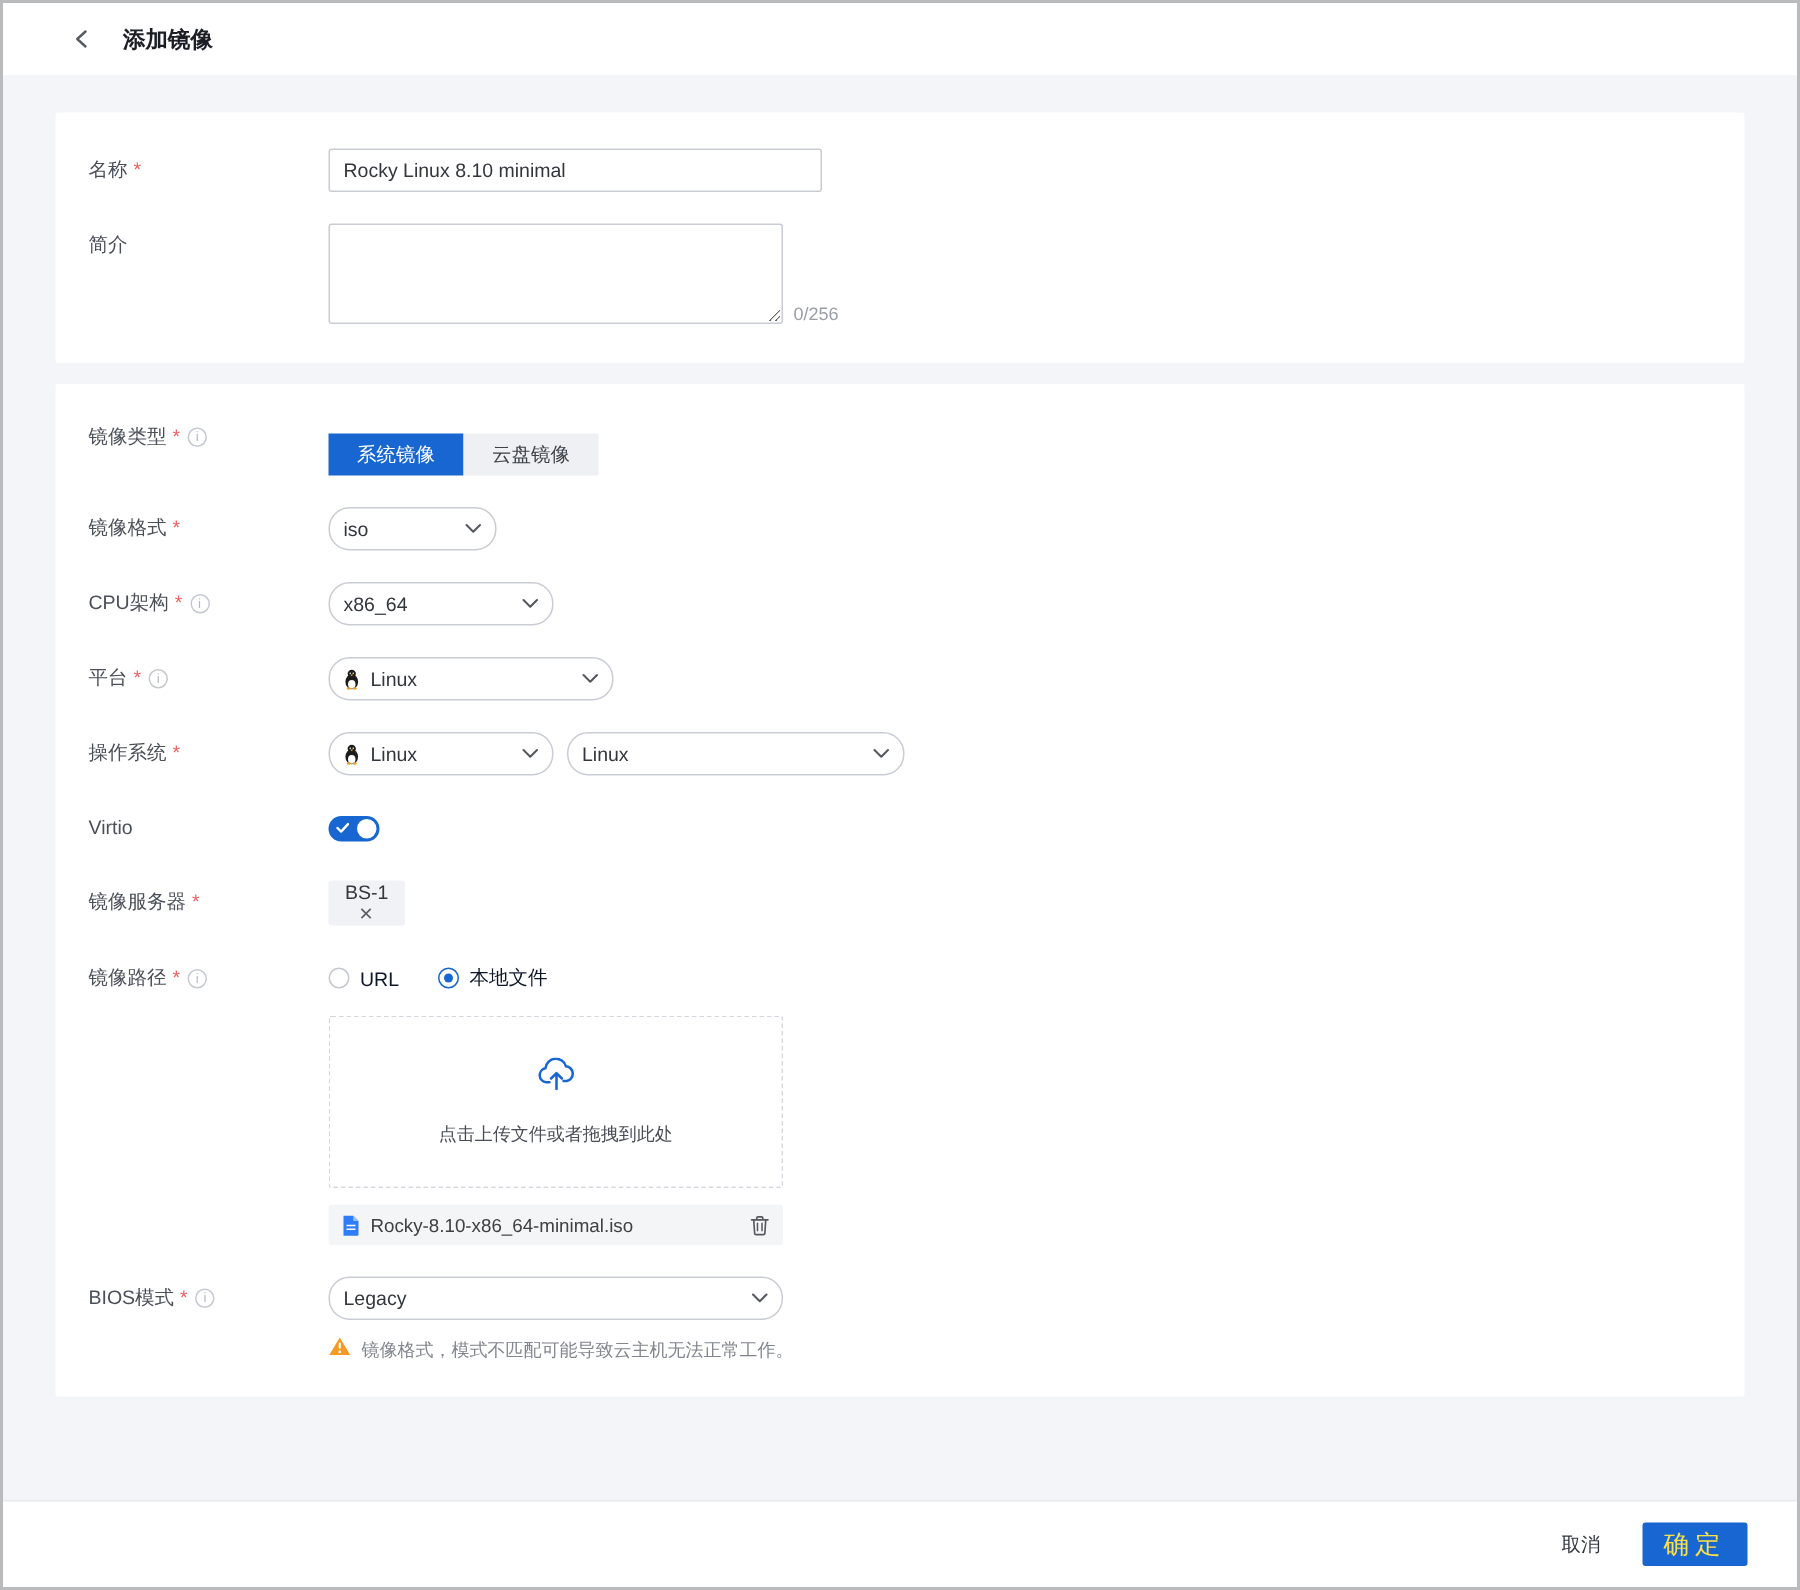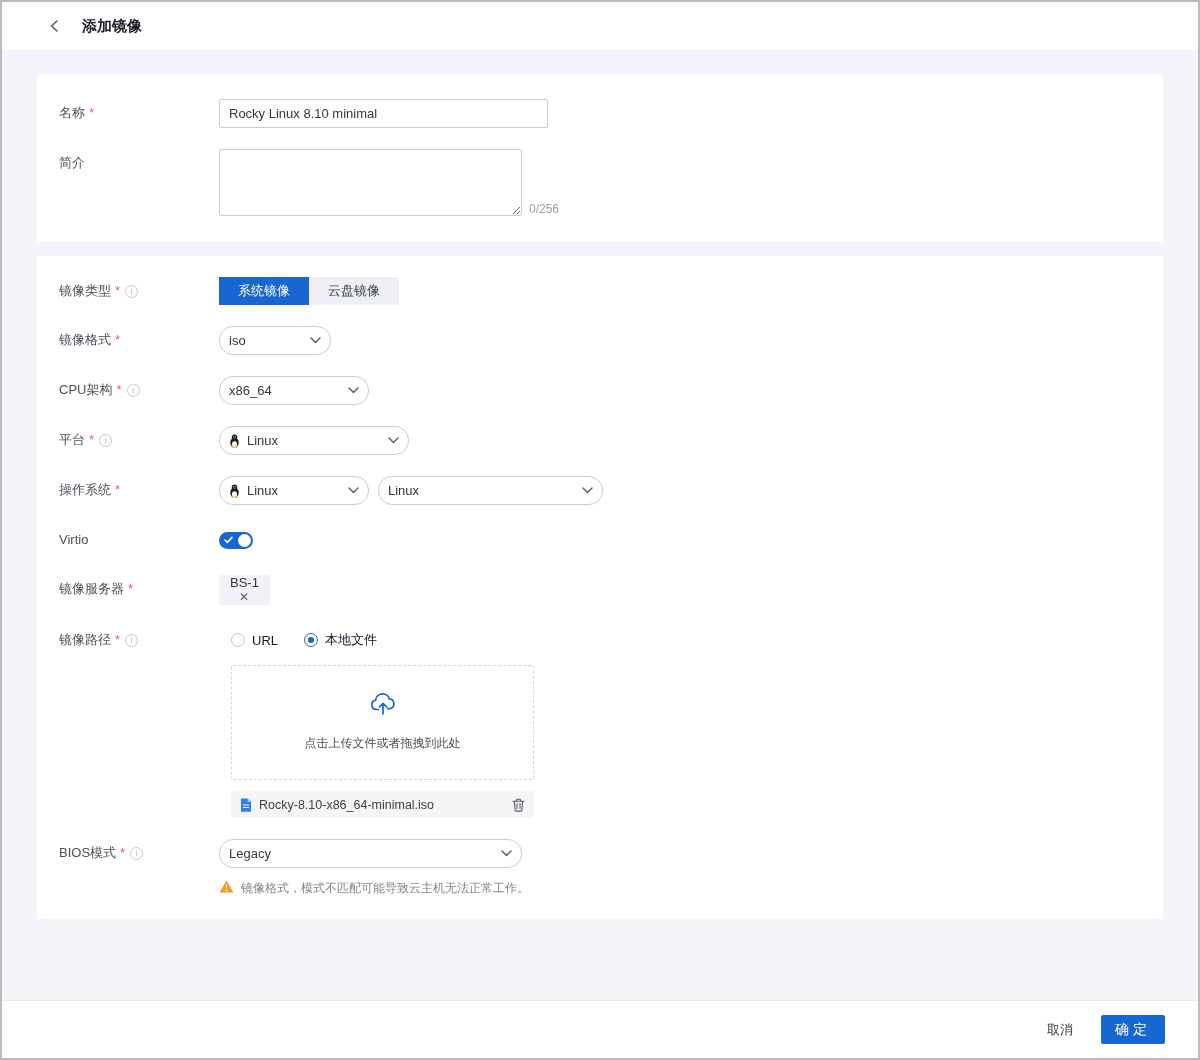--- a/index.html
+++ b/index.html
@@ -63,21 +63,21 @@
   }
   .select .sel-text { flex:1; }
   .select .chev { flex:none; margin-left:8px; color:#55595f; display:flex; }
   .w112{width:112px} .w150{width:150px} .w190{width:190px} .w225{width:225px} .w303{width:303px}
 
   
   .tab-group { display:flex; }
   .tab {
     height:28px; padding:0 18px; min-width:90px; display:flex; align-items:center;
     justify-content:center; font-size:13px; cursor:pointer;
-    background:#eef0f3; color:#3d4148;
+    background:#eef0f3; color:#3d4148;margin-top:12px;
   }
   .tab.selected { background:#1766d1; color:#fff; }
 
   
   .tux { margin-right:7px; display:flex; flex:none; }
 
   
   .toggle {
     width:34px; height:17px; background:#1766d1; border-radius:9px;
     position:relative; cursor:pointer; margin-top:6px;
@@ -127,32 +127,32 @@
   .trash-btn { flex:none; display:flex; cursor:pointer; color:#55595f; }
 
   
   .warn-line { display:flex; align-items:center; margin-top:11px; }
   .warn-text { font-size:12px; color:#82868e; margin-left:7px; }
 
   
   .row-os .select + .select { margin-left:9px; }
   .row-virtio { margin-top:21px; }
   .row-server { margin-top:21px; }
-  .row-path { margin-top:21px;gap:12px; }
+  .row-path { margin-top:21px; }
   .row-bios { margin-top:25px; }
 
   
   .footer {
     position:absolute; left:0; right:0; bottom:0; height:58px; background:#fff;
     border-top:1px solid #e9eaee; display:flex; align-items:center;
     justify-content:flex-end; padding-right:33px;
   }
   .cancel-btn { font-size:13px; color:#33373d; cursor:pointer; margin-right:28px; }
   .confirm-btn {
-    background:#1766d1; color:#ffffff; font-size:14px; height:29px; padding:0 14px;
+    background:#1766d1; color:#fde047; font-size:17px; height:29px; padding:0 14px;
     border-radius:2px; border:none; cursor:pointer; letter-spacing:4px;
     display:flex; align-items:center;
     font-family:"Liberation Sans","DejaVu Sans",sans-serif;
   }
 </style>
 </head>
 <body>
 
 <div class="topbar">
   <span class="back-btn">

